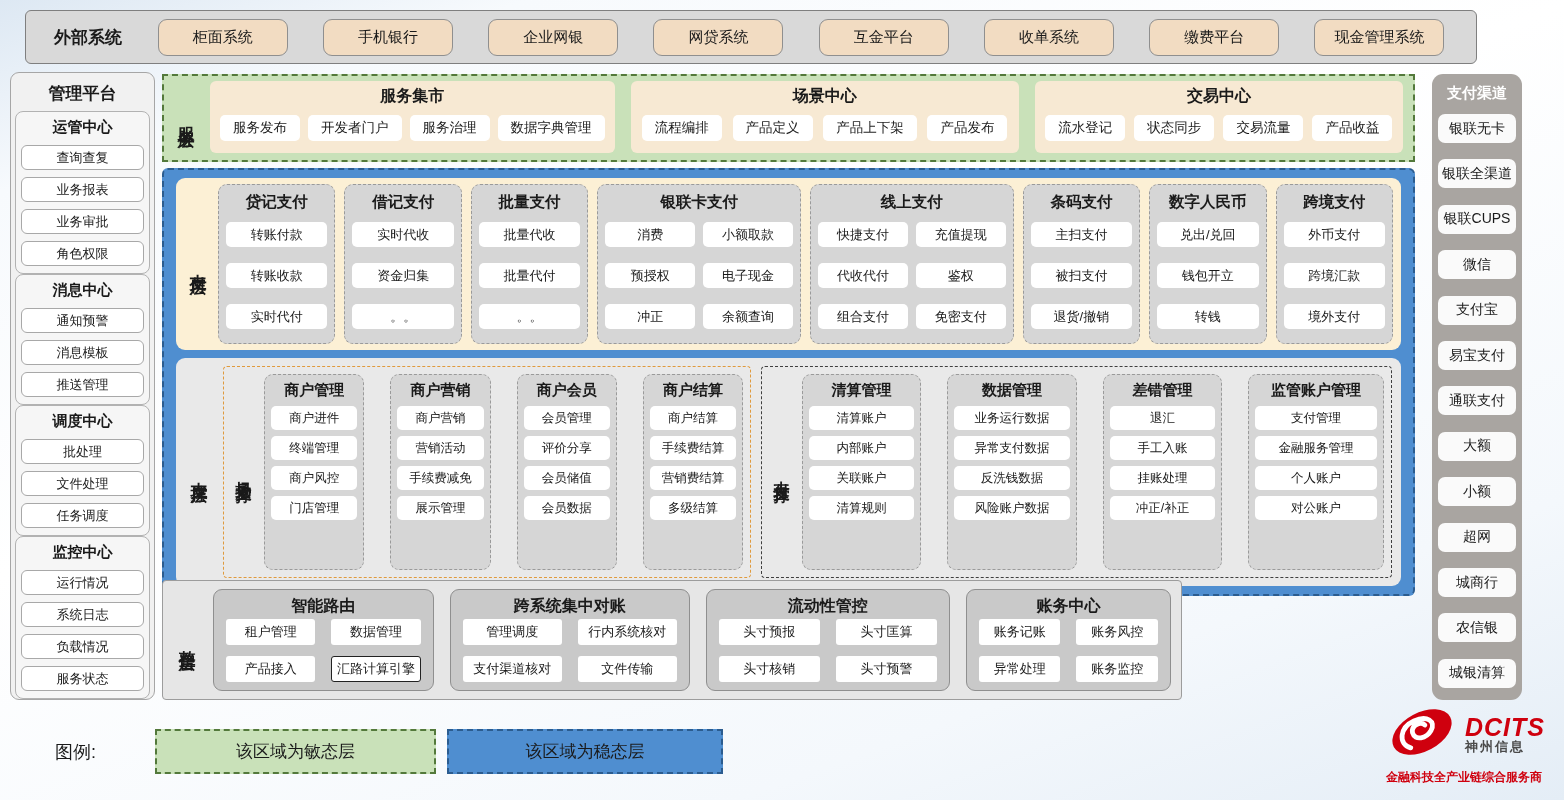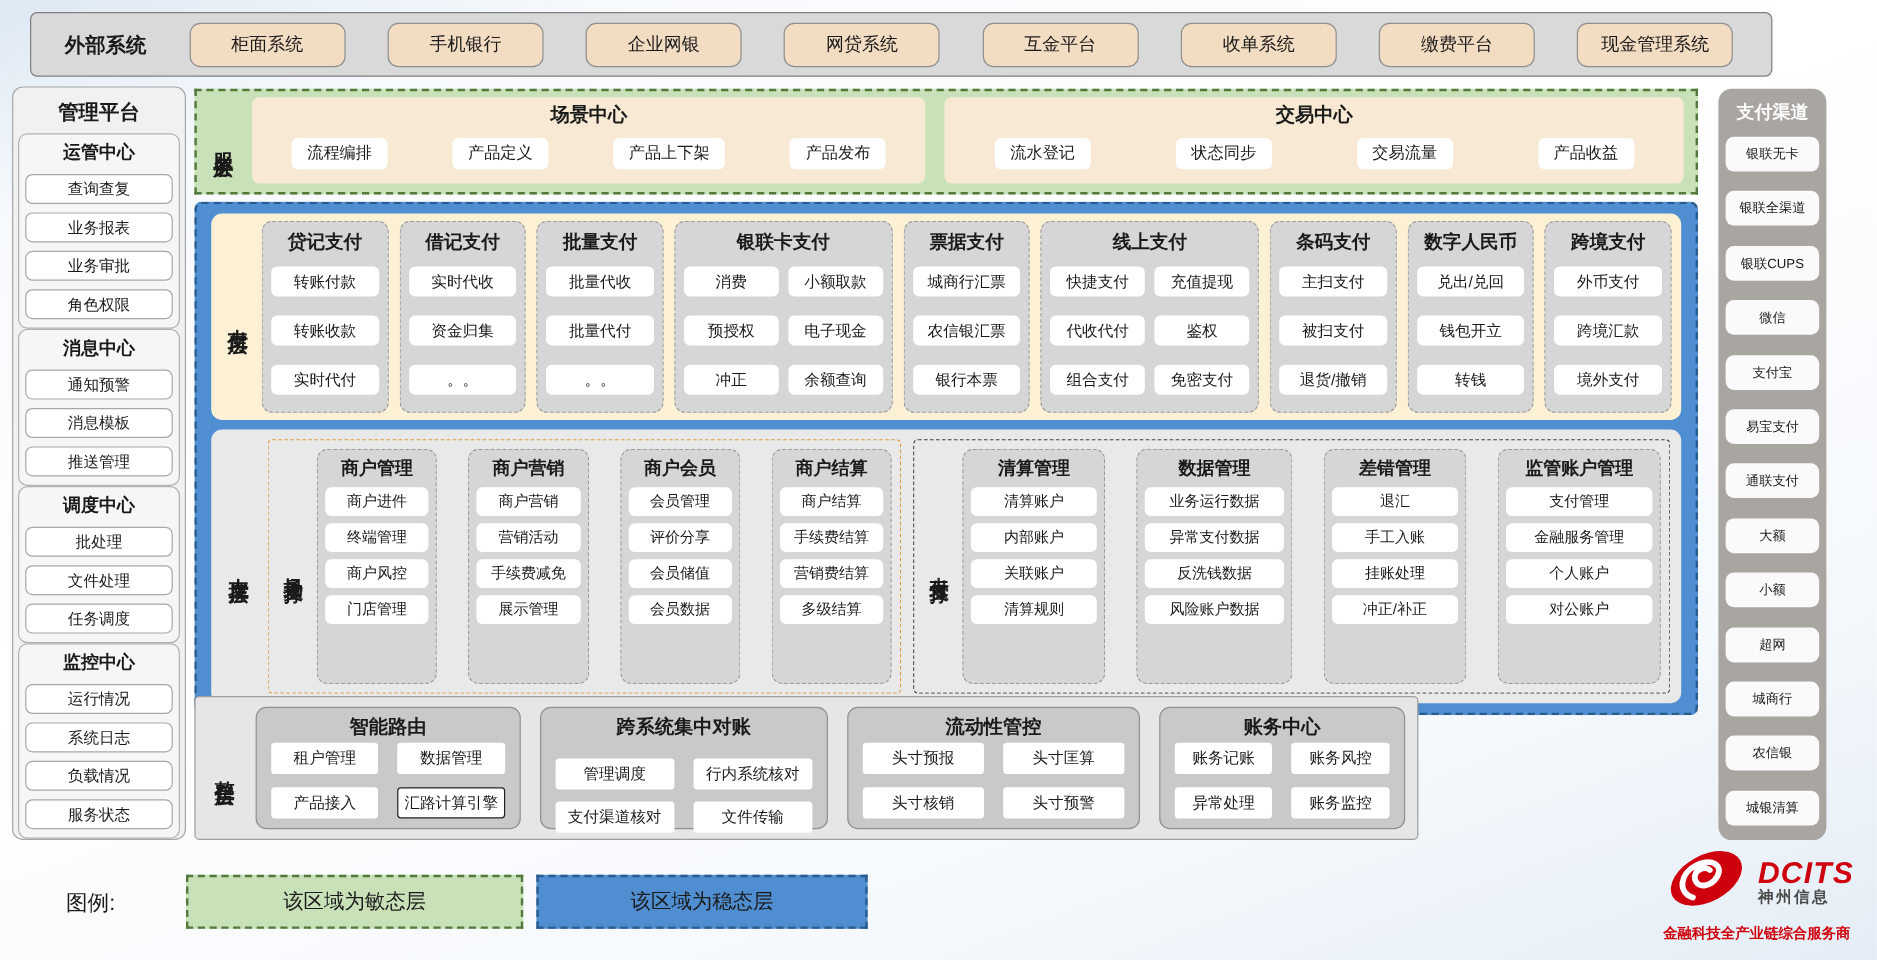--- a/index.html
+++ b/index.html
@@ -111,41 +111,41 @@
     left:162px;top:580px;width:1020px;height:120px;box-sizing:border-box;
     background:#e6e6e6;border:1.5px solid #9c9c9c;border-radius:4px;
     display:flex;gap:12px;padding:8px 10px;
   }
   .integration-groups{flex:1;display:flex;gap:16px;}
   .int-group{
     background:#c9c9c9;border:1.5px solid #8f8f8f;border-radius:9px;
     padding:2px 12px 8px;display:flex;flex-direction:column;box-sizing:border-box;
   }
   .int-group:nth-child(1){flex:1;}
-  .int-group:nth-child(2){flex:1.1;gap:13px;}
+  .int-group:nth-child(2){flex:1.1;}
   .int-group:nth-child(3){flex:1.12;}
   .int-group:nth-child(4){flex:0.92;}
   .int-title{font-weight:bold;font-size:16px;text-align:center;padding:4px 0 2px;}
   .int-grid{flex:1;display:grid;grid-template-columns:1fr 1fr;gap:10px 16px;align-content:space-evenly;}
   .int-btn{
     background:#ffffff;border-radius:3px;height:26px;
     display:flex;align-items:center;justify-content:center;font-size:13px;white-space:nowrap;
   }
   .int-btn.emph{border:1.5px solid #222;box-sizing:border-box;}
   
   .right-sidebar{
     left:1432px;top:74px;width:90px;height:626px;box-sizing:border-box;
     background:#a9a5a1;border-radius:11px;
     display:flex;flex-direction:column;padding:10px 6px 12px;
   }
   .channel-title{color:#ffffff;font-weight:bold;font-size:15px;text-align:center;white-space:nowrap;}
   .channel-items{flex:1;display:flex;flex-direction:column;justify-content:space-between;margin-top:11px;}
   .chan-btn{
     background:#fafafa;border-radius:7px;height:29px;
-    display:flex;align-items:center;justify-content:center;font-size:11px;white-space:nowrap;
+    display:flex;align-items:center;justify-content:center;font-size:14px;white-space:nowrap;
   }
   
   .legend-label{left:55px;top:740px;font-size:18px;}
   .legend-box{height:45px;display:flex;align-items:center;justify-content:center;font-size:17px;box-sizing:border-box;}
   .legend-agile{left:155px;top:729px;width:281px;background:#c9e1b9;border:2px dashed #53793b;}
   .legend-stable{left:447px;top:729px;width:276px;background:#4f8ed0;border:2.5px dashed #2b5c8f;}
   
   .logo{right:10px;top:702px;width:180px;display:flex;flex-direction:column;align-items:center;}
   .logo-row{display:flex;align-items:center;gap:4px;}
   .logo-texts{display:flex;flex-direction:column;line-height:1.05;}
@@ -199,20 +199,29 @@
         <div class="mgmt-btn">负载情况</div>
         <div class="mgmt-btn">服务状态</div>
       </div>
     </div>
 </div>
 
 <div class="abs service-layer">
   <div class="vlabel">服务层</div>
   <div class="service-groups" id="service-groups">
       <div class="svc-group">
+        <div class="svc-title">服务集市</div>
+        <div class="svc-row">
+          <div class="svc-btn">服务发布</div>
+          <div class="svc-btn">开发者门户</div>
+          <div class="svc-btn">服务治理</div>
+          <div class="svc-btn">数据字典管理</div>
+        </div>
+      </div>
+      <div class="svc-group">
         <div class="svc-title">场景中心</div>
         <div class="svc-row">
           <div class="svc-btn">流程编排</div>
           <div class="svc-btn">产品定义</div>
           <div class="svc-btn">产品上下架</div>
           <div class="svc-btn">产品发布</div>
         </div>
       </div>
       <div class="svc-group">
         <div class="svc-title">交易中心</div>
@@ -256,28 +265,20 @@
         </div>
         <div class="pay-col wide">
           <div class="pay-col-title">银联卡支付</div>
           <div class="pay-grid cols2">
             <div class="pay-btn">消费</div>
             <div class="pay-btn">小额取款</div>
             <div class="pay-btn">预授权</div>
             <div class="pay-btn">电子现金</div>
             <div class="pay-btn">冲正</div>
             <div class="pay-btn">余额查询</div>
-          </div>
-        </div>
-        <div class="pay-col">
-          <div class="pay-col-title">票据支付</div>
-          <div class="pay-grid cols1">
-            <div class="pay-btn">城商行汇票</div>
-            <div class="pay-btn">农信银汇票</div>
-            <div class="pay-btn">银行本票</div>
           </div>
         </div>
         <div class="pay-col wide">
           <div class="pay-col-title">线上支付</div>
           <div class="pay-grid cols2">
             <div class="pay-btn">快捷支付</div>
             <div class="pay-btn">充值提现</div>
             <div class="pay-btn">代收代付</div>
             <div class="pay-btn">鉴权</div>
             <div class="pay-btn">组合支付</div>

